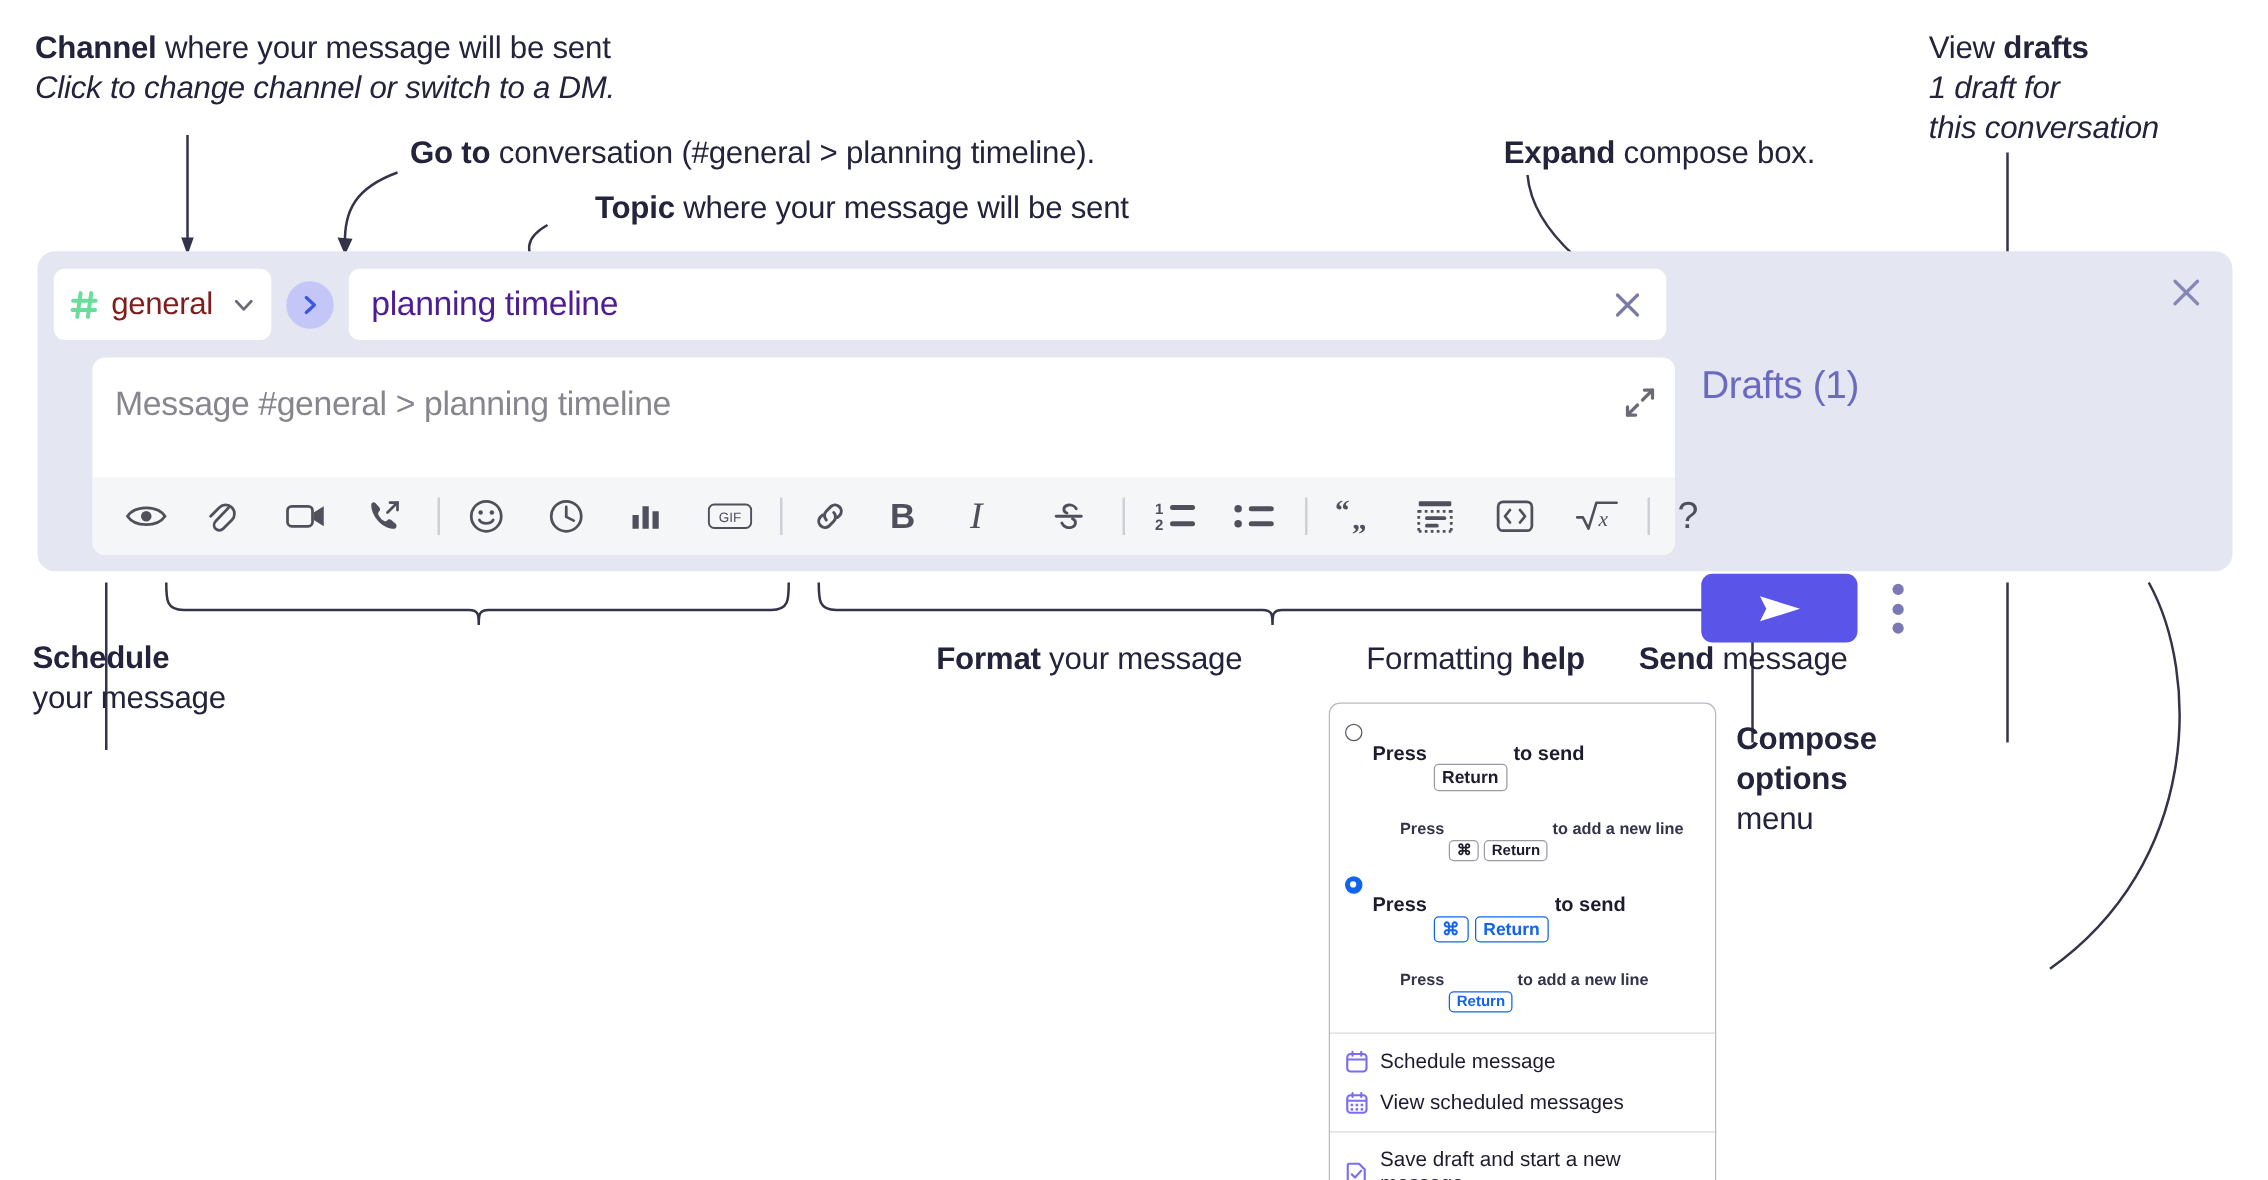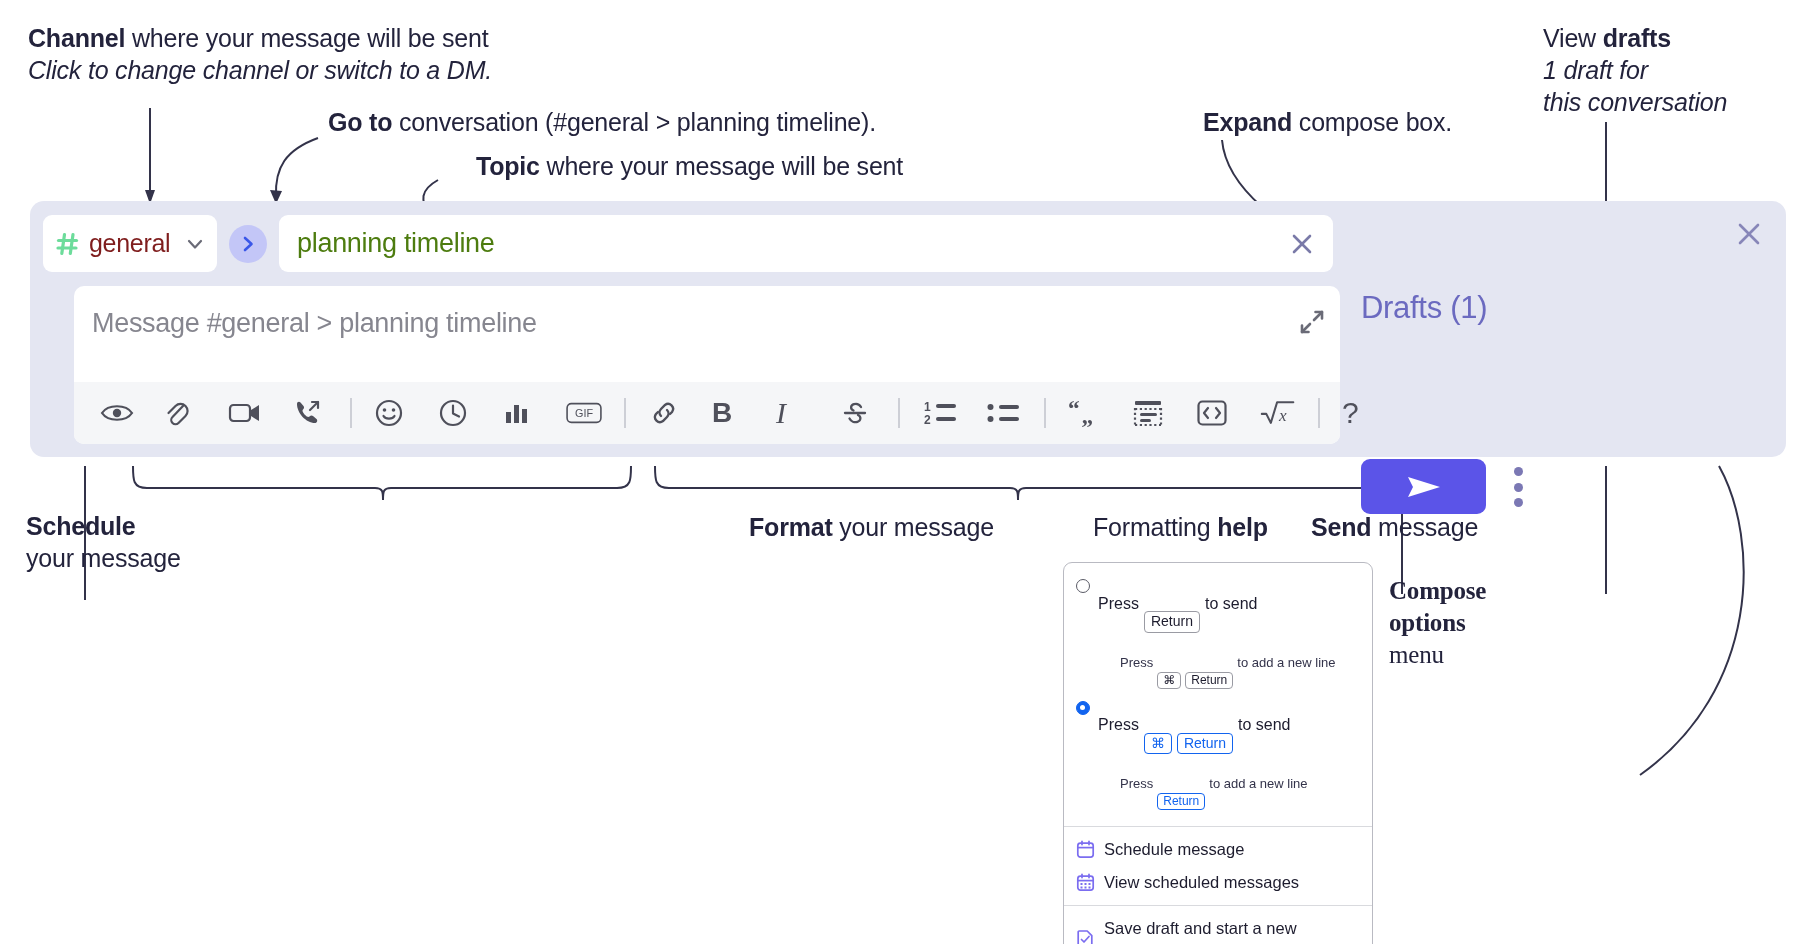--- a/index.html
+++ b/index.html
@@ -77,21 +77,21 @@
 
   .topic-field{
     width:1054px;height:57px;
     background:#ffffff;border-radius:9px;
     display:flex;align-items:center;
     padding:0 16px 0 18px;
     box-sizing:border-box;
     cursor:text;
   }
   .topic-text{
-    flex:1 1 auto;font-size:27px;color:#4d7c0f;letter-spacing:-0.3px;
+    flex:1 1 auto;font-size:27px;color:#4c1d95;letter-spacing:-0.3px;
   }
   .topic-clear{width:30px;height:30px;flex:0 0 auto;cursor:pointer;}
 
   .message-box{
     position:absolute;left:44px;top:85px;
     width:1266px;height:158px;
     background:#ffffff;
     border-radius:10px 10px 10px 10px;
     box-sizing:border-box;
   }
@@ -156,21 +156,21 @@
     width:310px;
     background:#ffffff;
     border:1px solid #b9bac2;
     border-radius:9px;
     box-sizing:border-box;
     font-size:15.5px;
     color:#1d1c2e;
     overflow:hidden;
   }
   .menu-sec{padding:10px 0 10px 0;}
-  .menu-opt{display:flex;align-items:flex-start;padding:2px 12px 2px 12px;cursor:pointer;}
+  .menu-opt{display:flex;align-items:flex-start;padding:2px 12px 2px 12px;cursor:pointer;font-weight:bold;}
   .radio{
     width:14px;height:14px;border-radius:50%;
     border:1.6px solid #5a5b66;
     box-sizing:border-box;
     margin-top:4px;margin-right:8px;flex:0 0 auto;background:#fff;
   }
   .radio.on{border-color:#1264ef;background:#1264ef;position:relative;}
   .radio.on::after{
     content:"";position:absolute;left:3px;top:3px;
     width:5px;height:5px;border-radius:50%;background:#fff;
@@ -514,21 +514,21 @@
   </div>
 
   <div class="anno" style="left:1093px;top:511px;">
     <span>Formatting </span><b>help</b>
   </div>
 
   <div class="anno" style="left:1311px;top:511px;">
     <b>Send</b><span> message</span>
   </div>
 
-  <div class="anno" style="left:1389px;top:575px;font-family:Liberation Serif, serif;">
+  <div class="anno" style="left:1389px;top:575px;">
     <div><b>Compose</b></div>
     <div><b>options</b></div>
     <div>menu</div>
   </div>
 
   <div class="menu">
 
     <div class="menu-sec">
 
       <div class="menu-opt">

